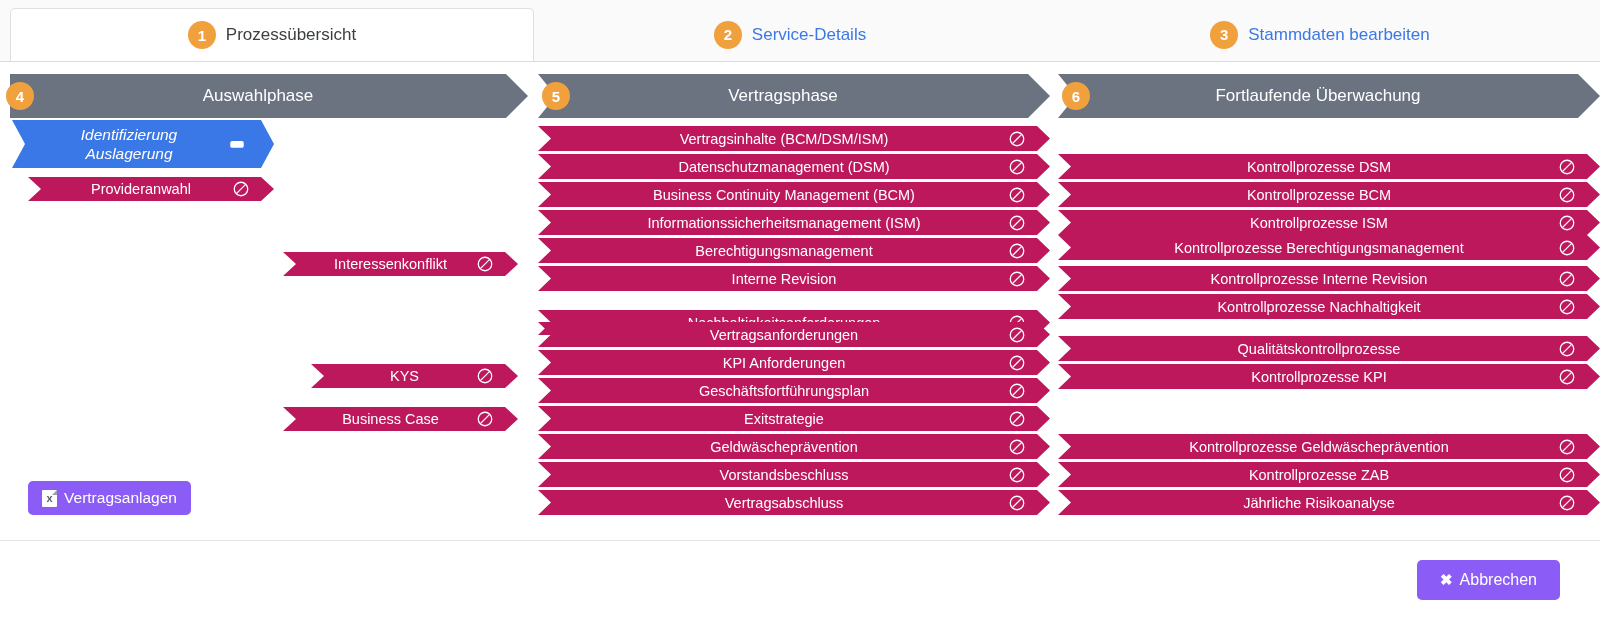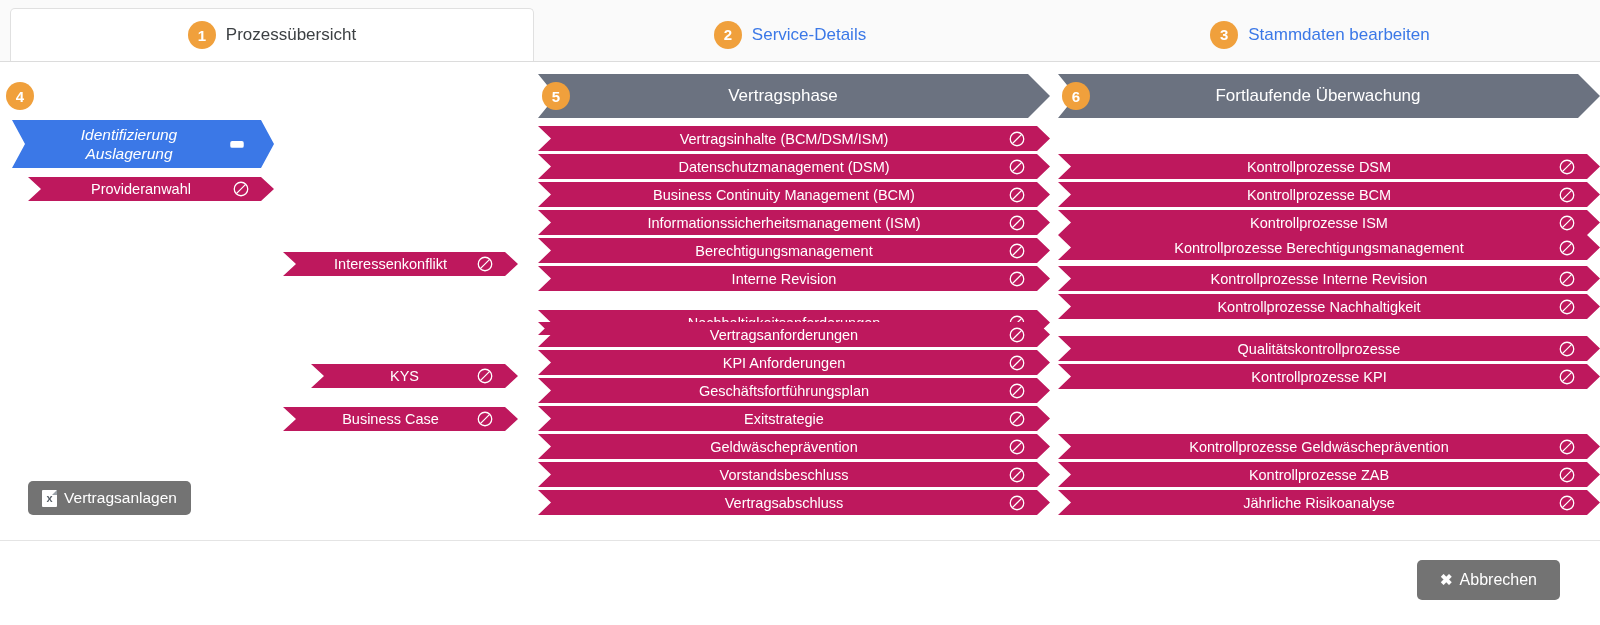--- a/index.html
+++ b/index.html
@@ -129,21 +129,21 @@
     top: 50%;
     transform: translateY(-50%);
     width: 18px; height: 18px;
     pointer-events: none;
   }
   .item.tall .item-icon { right: 28px; }
 
   
   .btn {
     position: absolute;
-    background: #737373;
+    background: #8b5cf6;
     color: #ffffff;
     border: none;
     border-radius: 5px;
     font-size: 15.5px;
     font-family: "Liberation Sans", sans-serif;
     display: flex;
     align-items: center;
     justify-content: center;
     gap: 7px;
     cursor: pointer;
@@ -202,20 +202,23 @@
       <span class="badge">2</span>
       <span>Service-Details</span>
     </div>
     <div class="tab tab-3">
       <span class="badge">3</span>
       <span>Stammdaten bearbeiten</span>
     </div>
   </div>
 
   <div class="col" id="col1">
+    <div class="phase-header" id="ph1" style="left:10px; top:12px; width:518px;">
+      <span class="phase-label">Auswahlphase</span>
+    </div>
     <span class="badge phase-badge" style="left:6px; top:34px;">4</span>
 
     <div class="item tall selected" style="left:12px; top:58px; width:262px;">
       <span class="item-label">Identifizierung Auslagerung</span>
       <span class="item-icon">
         <svg viewBox="0 0 24 24" width="18" height="18">
           <rect x="3" y="8" width="18" height="9" rx="2.5" ry="2.5" fill="#ffffff"></rect>
         </svg>
       </span>
     </div>

